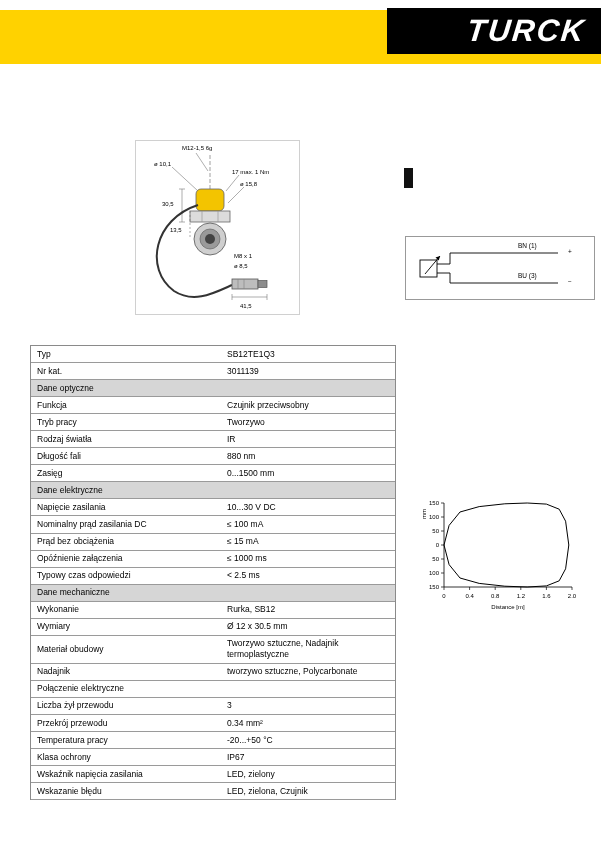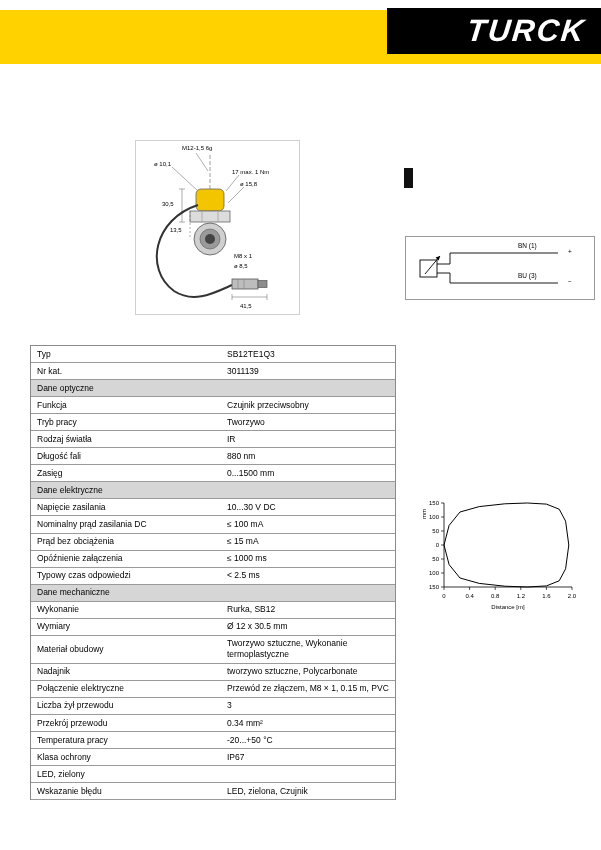--- a/index.html
+++ b/index.html
@@ -205,46 +205,46 @@
     <div class="trow">
       <div class="cell label">Wykonanie</div>
       <div class="cell value">Rurka, SB12</div>
     </div>
     <div class="trow">
       <div class="cell label">Wymiary</div>
       <div class="cell value">Ø 12 x 30.5  mm</div>
     </div>
     <div class="trow">
       <div class="cell label">Materiał obudowy</div>
-      <div class="cell value">Tworzywo sztuczne, Wykonanie termoplastyczne</div>
+      <div class="cell value">Tworzywo sztuczne, Nadajnik termoplastyczne</div>
     </div>
     <div class="trow">
       <div class="cell label">Nadajnik</div>
       <div class="cell value">tworzywo sztuczne, Polycarbonate</div>
     </div>
     <div class="trow">
       <div class="cell label">Połączenie elektryczne</div>
-      <div class="cell value">Przewód ze złączem, M8 × 1, 0.15  m, PVC</div>
     </div>
     <div class="trow">
       <div class="cell label">Liczba żył przewodu</div>
       <div class="cell value">3</div>
     </div>
     <div class="trow">
       <div class="cell label">Przekrój przewodu</div>
       <div class="cell value">0.34 mm²</div>
     </div>
     <div class="trow">
       <div class="cell label">Temperatura pracy</div>
       <div class="cell value">-20...+50  °C</div>
     </div>
     <div class="trow">
       <div class="cell label">Klasa ochrony</div>
       <div class="cell value">IP67</div>
     </div>
     <div class="trow">
+      <div class="cell label">Wskaźnik napięcia zasilania</div>
       <div class="cell value">LED, zielony</div>
     </div>
     <div class="trow">
       <div class="cell label">Wskazanie błędu</div>
       <div class="cell value">LED, zielona, Czujnik</div>
     </div>
   </div>
 
 </body></html>

